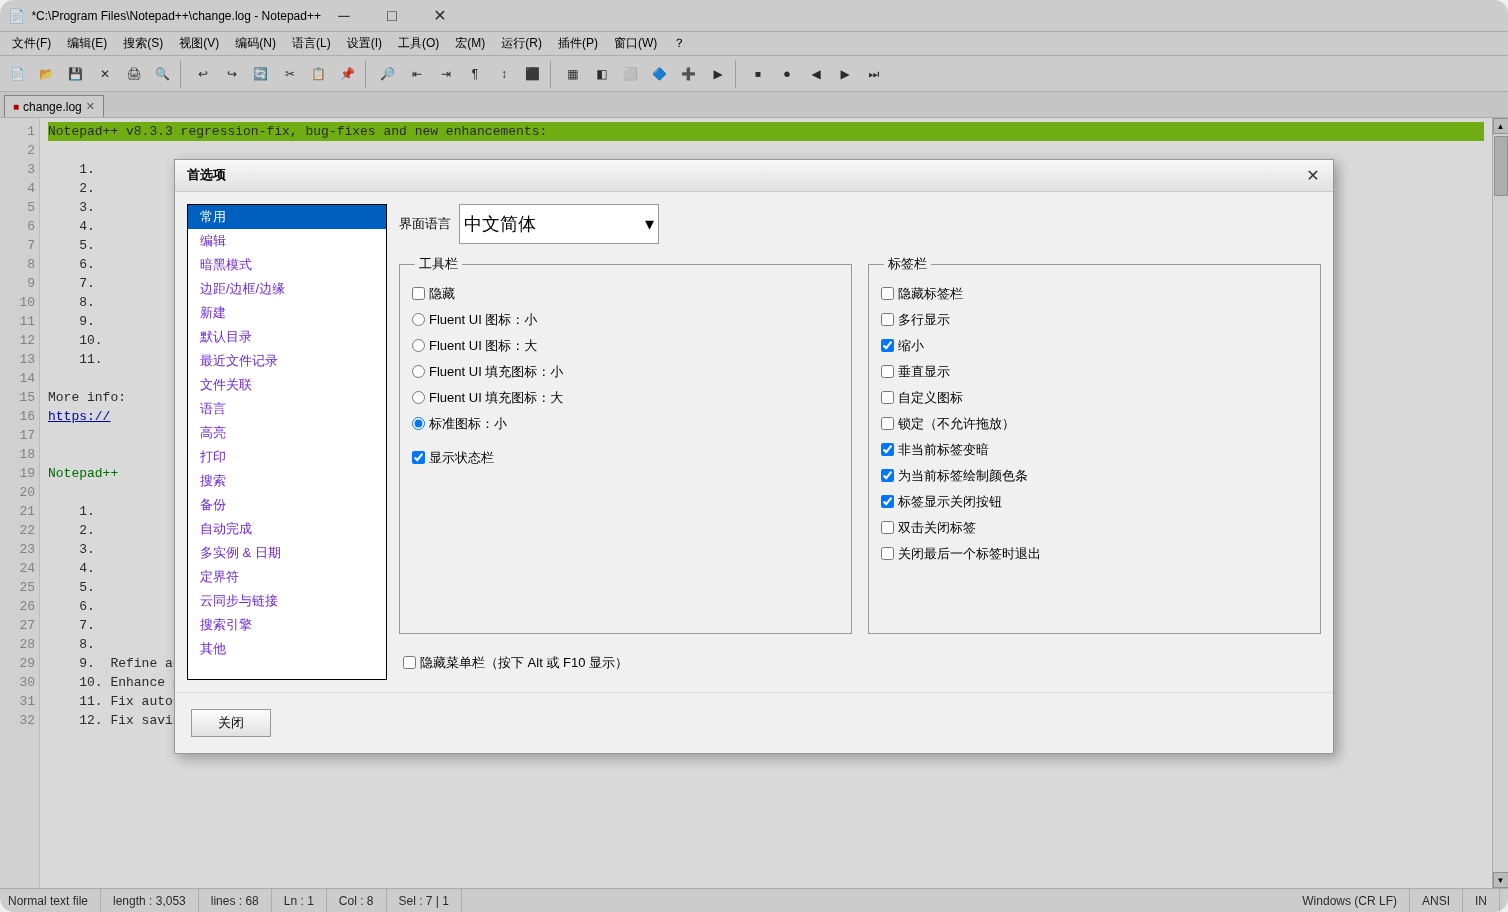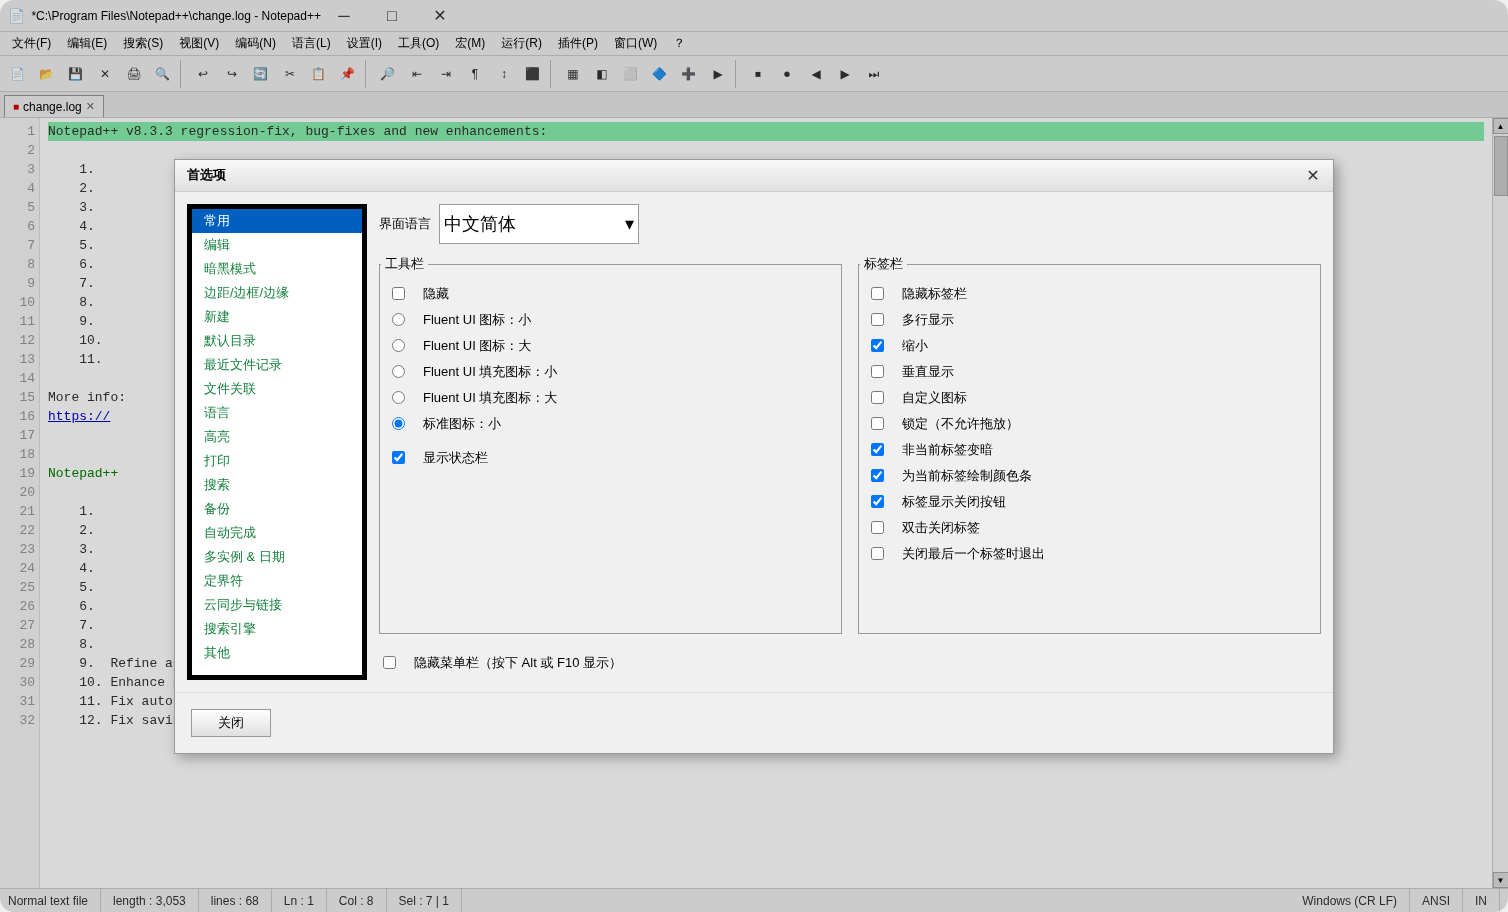--- a/index.html
+++ b/index.html
@@ -126,21 +126,21 @@
       font-size: 13px;
       overflow: hidden;
       background: white;
       color: #333;
     }
     .code-line {
       height: 19px;
       line-height: 19px;
       white-space: pre;
     }
-    .code-line.highlighted { background: #86efac; }
+    .code-line.highlighted { background: #84cc16; }
     .green-text { color: #008000; }
     .blue-text { color: #0000cc; text-decoration: underline; cursor: pointer; }
     .editor-scrollbar {
       width: 16px;
       background: #f0f0f0;
       border-left: 1px solid #ccc;
       display: flex; flex-direction: column; align-items: center;
     }
     .scroll-btn { width: 16px; height: 16px; background: #ddd; border: 1px solid #aaa; font-size: 8px; display: flex; align-items: center; justify-content: center; cursor: pointer; }
     .scroll-track { flex: 1; background: #f5f5f5; width: 100%; }
@@ -212,31 +212,31 @@
 
     .dialog-body {
       display: flex;
       padding: 12px;
       gap: 12px;
       min-height: 500px;
     }
 
     
     .nav-list {
-      width: 180px;
+      width: 200px;
       background: white;
-      border: 5px solid #000000;
+      border: 1px solid #000000;
       overflow-y: auto;
       flex-shrink: 0;
     }
     .nav-item {
       padding: 4px 12px;
       cursor: pointer;
       font-size: 13px;
-      color: #15803d;
+      color: #6d28d9;
       height: 24px;
       display: flex; align-items: center;
     }
     .nav-item.selected { background: #0060c0; color: white; }
 
     
     .dialog-right {
       flex: 1;
       display: flex;
       flex-direction: column;
@@ -271,32 +271,32 @@
 
     
     .group-box {
       border: 1px solid #999;
       padding: 8px 12px 12px;
       position: relative;
       flex: 1;
     }
     .group-box-title {
       position: absolute;
-      top: -10px; left: 1px;
+      top: -10px; left: 15px;
       background: #f0f0f0;
       padding: 0 4px;
       font-size: 13px;
       font-weight: normal;
     }
 
     
     .check-row {
       display: flex;
       align-items: center;
-      gap: 18px;
+      gap: 4px;
       margin-bottom: 8px;
       font-size: 13px;
     }
     .check-row input[type="checkbox"],
     .check-row input[type="radio"] {
       margin: 0;
       cursor: pointer;
     }
 
     

